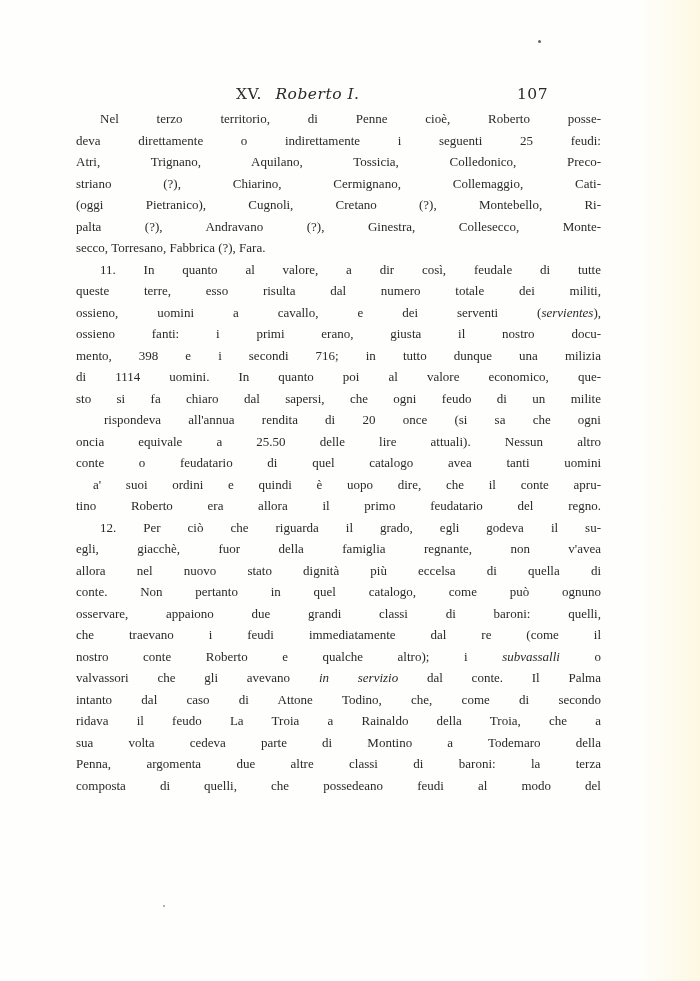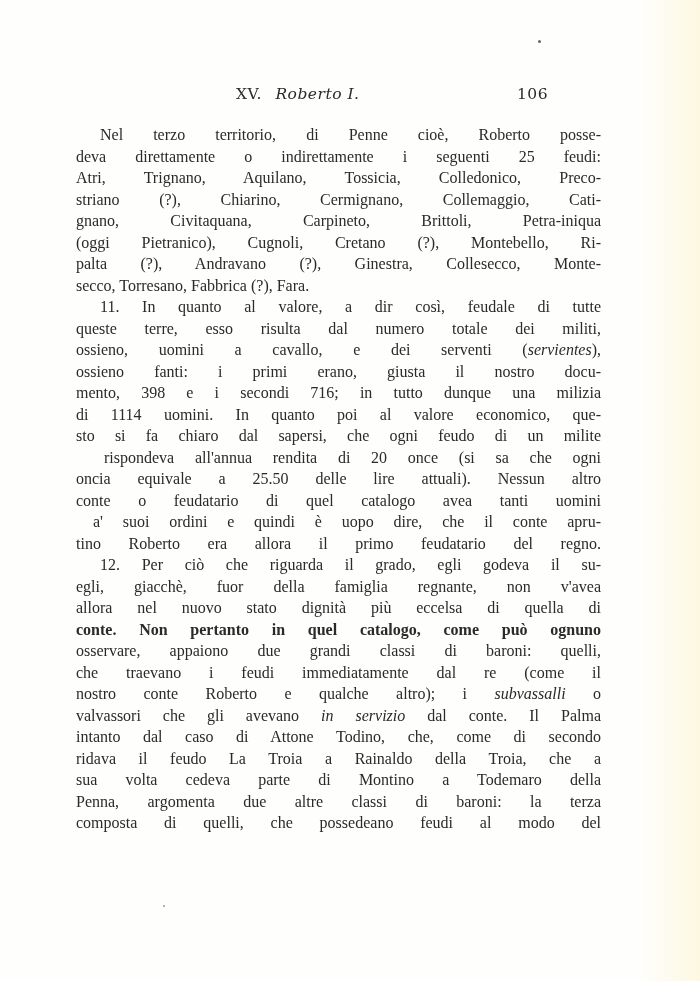--- a/index.html
+++ b/index.html
@@ -15,22 +15,22 @@
     background: linear-gradient(to right, rgba(255,250,225,0) 0%, rgba(252,246,215,0.7) 100%);
   }
   .speck { position: absolute; width: 3px; height: 3px; border-radius: 50%; background: #666; }
   .header {
     position: absolute; top: 85px; left: 236px; width: 312px;
     font-size: 15.5px; letter-spacing: 0.5px;
     display: flex; justify-content: space-between;
   }
   .header .title { font-style: italic; margin-left: 8px; }
   .text {
-    position: absolute; top: 124px; left: 76px; width: 525px;
-    font-size: 16px; line-height: 21.5px;
+    position: absolute; top: 108px; left: 76px; width: 525px;
+    font-size: 13px; line-height: 21.5px;
     font-family: "Liberation Serif", "DejaVu Serif", serif;
   }
   .line {
     display: block; text-align: justify; text-align-last: justify;
     white-space: nowrap; height: 21.5px;
   }
   .line.indent { padding-left: 24px; }
   .line.last { text-align-last: left; }
   i { font-style: italic; }
 </style>
@@ -39,48 +39,47 @@
 
 <div class="page-edge"></div>
 <div class="speck" style="top:40px;left:538px;"></div>
 <div class="speck" style="top:905px;left:163px;width:2px;height:2px;background:#999;"></div>
 
 <div class="header">
   <span>
     <span>XV.</span>
     <span class="title">Roberto I.</span>
   </span>
-  <span>106</span>
+  <span>107</span>
 </div>
 
 <div class="text" id="body-text">
     <div class="line indent" style="white-space: normal;"><span>Nel terzo territorio, di Penne cioè, Roberto posse-</span></div>
     <div class="line" style="white-space: normal;"><span>deva direttamente o indirettamente i seguenti 25 feudi:</span></div>
     <div class="line" style="white-space: normal;"><span>Atri, Trignano, Aquilano, Tossicia, Colledonico, Preco-</span></div>
     <div class="line" style="white-space: normal;"><span>striano (?), Chiarino, Cermignano, Collemaggio, Cati-</span></div>
-    <div class="line" style="white-space: normal;"><span>gnano, Civitaquana, Carpineto, Brittoli, Petra-iniqua</span></div>
     <div class="line" style="white-space: normal;"><span>(oggi Pietranico), Cugnoli, Cretano (?), Montebello, Ri-</span></div>
     <div class="line" style="white-space: normal;"><span>palta (?), Andravano (?), Ginestra, Collesecco, Monte-</span></div>
     <div class="line last"><span>secco, Torresano, Fabbrica (?), Fara.</span></div>
     <div class="line indent" style="white-space: normal;"><span>11. In quanto al valore, a dir così, feudale di tutte</span></div>
     <div class="line" style="white-space: normal;"><span>queste terre, esso risulta dal numero totale dei militi,</span></div>
     <div class="line" style="white-space: normal;"><span>ossieno, uomini a cavallo, e dei serventi (</span><i>servientes</i><span>),</span></div>
     <div class="line" style="white-space: normal;"><span>ossieno fanti: i primi erano, giusta il nostro docu-</span></div>
     <div class="line" style="white-space: normal;"><span>mento, 398 e i secondi 716; in tutto dunque una milizia</span></div>
     <div class="line" style="white-space: normal;"><span>di 1114 uomini. In quanto poi al valore economico, que-</span></div>
     <div class="line" style="white-space: normal;"><span>sto si fa chiaro dal sapersi, che ogni feudo di un milite</span></div>
     <div class="line" style="white-space: normal; margin-left: 28px;"><span>rispondeva all'annua rendita di 20 once (si sa che ogni</span></div>
     <div class="line" style="white-space: normal;"><span>oncia equivale a 25.50 delle lire attuali). Nessun altro</span></div>
     <div class="line" style="white-space: normal;"><span>conte o feudatario di quel catalogo avea tanti uomini</span></div>
     <div class="line" style="white-space: normal; margin-left: 17px;"><span>a' suoi ordini e quindi è uopo dire, che il conte apru-</span></div>
     <div class="line" style="white-space: normal;"><span>tino Roberto era allora il primo feudatario del regno.</span></div>
     <div class="line indent" style="white-space: normal;"><span>12. Per ciò che riguarda il grado, egli godeva il su-</span></div>
     <div class="line" style="white-space: normal;"><span>egli, giacchè, fuor della famiglia regnante, non v'avea</span></div>
     <div class="line" style="white-space: normal;"><span>allora nel nuovo stato dignità più eccelsa di quella di</span></div>
-    <div class="line" style="white-space: normal; font-weight: bold;"><span>conte. Non pertanto in quel catalogo, come può ognuno</span></div>
+    <div class="line" style="white-space: normal;"><span>conte. Non pertanto in quel catalogo, come può ognuno</span></div>
     <div class="line" style="white-space: normal;"><span>osservare, appaiono due grandi classi di baroni: quelli,</span></div>
     <div class="line" style="white-space: normal;"><span>che traevano i feudi immediatamente dal re (come il</span></div>
     <div class="line" style="white-space: normal;"><span>nostro conte Roberto e qualche altro); i </span><i>subvassalli</i><span> o</span></div>
     <div class="line" style="white-space: normal;"><span>valvassori che gli avevano </span><i>in servizio</i><span> dal conte. Il Palma</span></div>
     <div class="line" style="white-space: normal;"><span>intanto dal caso di Attone Todino, che, come di secondo</span></div>
     <div class="line" style="white-space: normal;"><span>ridava il feudo La Troia a Rainaldo della Troia, che a</span></div>
     <div class="line" style="white-space: normal;"><span>sua volta cedeva parte di Montino a Todemaro della</span></div>
     <div class="line" style="white-space: normal;"><span>Penna, argomenta due altre classi di baroni: la terza</span></div>
     <div class="line" style="white-space: normal;"><span>composta di quelli, che possedeano feudi al modo del</span></div>
   </div>

